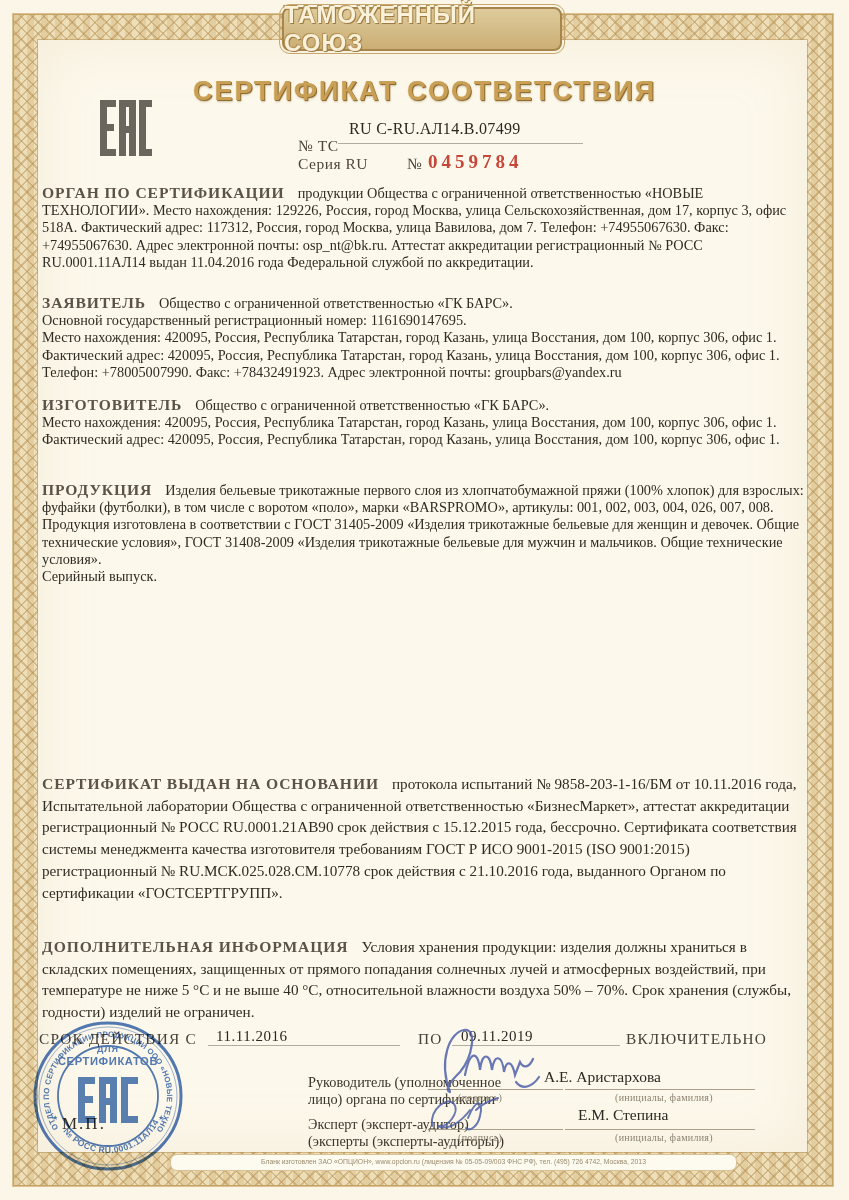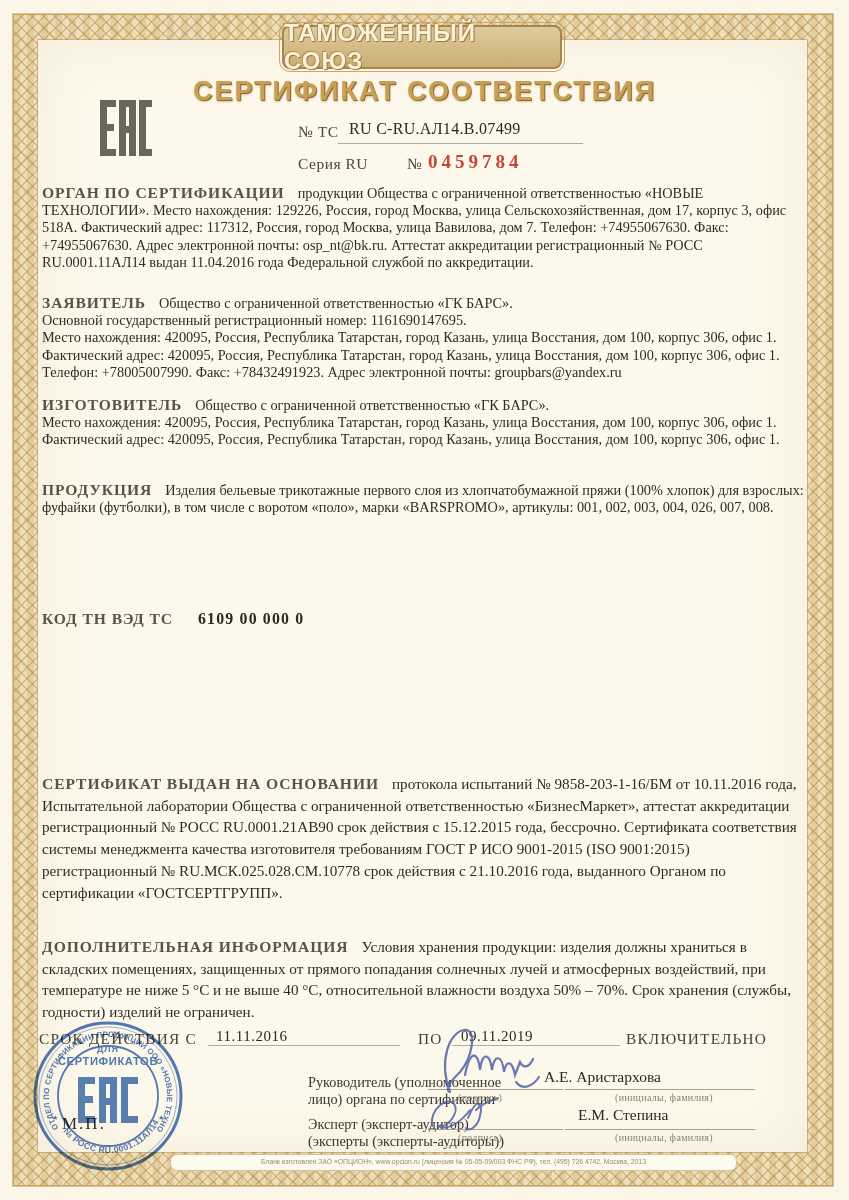--- a/index.html
+++ b/index.html
@@ -19,21 +19,21 @@
       #ead9b0;
     box-shadow:inset 0 0 0 1px #c6a468, 0 0 0 1px #d9c190;
   }
   .inner{
     position:absolute;top:40px;left:38px;right:42px;bottom:48px;
     background:#fcf8eb;
     box-shadow:0 0 0 1px rgba(180,145,85,.55), inset 0 0 60px rgba(214,190,140,.18);
   }
   
   .banner{
-    position:absolute;top:25px;left:282px;width:276px;height:40px;
+    position:absolute;top:7px;left:282px;width:276px;height:40px;
     background:linear-gradient(#decb9b,#cbae74);
     border:2px solid #a8854a;border-radius:8px;
     outline:1px solid #c7a76b;outline-offset:2px;
     display:flex;align-items:center;justify-content:center;
     font-family:"Liberation Sans","DejaVu Sans",sans-serif;
     font-weight:700;font-size:24px;letter-spacing:1px;color:#f9f1da;
     text-shadow:1px 1px 0 #9c7a40,-1px -1px 0 #b59154,0 0 2px rgba(140,105,50,.6);
     z-index:4;
   }
   .cert-title{
@@ -102,21 +102,21 @@
       <rect x="19" y="0" width="17" height="7"></rect>
         <rect x="19" y="26" width="17" height="7"></rect>
       <rect x="39" y="0" width="7" height="56"></rect>
         <rect x="39" y="0" width="13" height="7"></rect>
       <rect x="39" y="49" width="13" height="7"></rect>
     </g>
   </svg>
 
   <div class="cert-title">СЕРТИФИКАТ СООТВЕТСТВИЯ</div>
 
-  <span class="hdr-label" style="left:298px;top:123px">№ ТС</span>
+  <span class="hdr-label" style="left:298px;top:137px">№ ТС</span>
   <span class="hdr-value" style="left:349px;top:120px">RU C-RU.АЛ14.В.07499</span>
   <span class="u-line" style="left:338px;top:143px;width:245px"></span>
 
   <span class="hdr-label" style="left:298px;top:155px">Серия RU</span>
   <span class="hdr-label" style="left:407px;top:155px">№</span>
   <span class="serial" style="left:428px;top:151px">0459784</span>
 
   <div class="section" style="top:184px">
     <span class="sec-label">ОРГАН ПО СЕРТИФИКАЦИИ</span><span class="sec-intro">продукции Общества с ограниченной ответственностью «НОВЫЕ ТЕХНОЛОГИИ». Место нахождения: 129226, Россия, город Москва, улица Сельскохозяйственная, дом 17, корпус 3, офис 518А. Фактический адрес: 117312, Россия, город Москва, улица Вавилова, дом 7. Телефон: +74955067630. Факс: +74955067630. Адрес электронной почты: osp_nt@bk.ru. Аттестат аккредитации регистрационный № РОСС RU.0001.11АЛ14 выдан 11.04.2016 года Федеральной службой по аккредитации.</span>
     <div class="sec-body"></div>
@@ -131,25 +131,24 @@
   </div>
 
   <div class="section" style="top:396px">
     <span class="sec-label">ИЗГОТОВИТЕЛЬ</span><span class="sec-intro">Общество с ограниченной ответственностью «ГК БАРС».</span>
     <div class="sec-body">Место нахождения: 420095, Россия, Республика Татарстан, город Казань, улица Восстания, дом 100, корпус 306, офис 1.
 Фактический адрес: 420095, Россия, Республика Татарстан, город Казань, улица Восстания, дом 100, корпус 306, офис 1.</div>
   </div>
 
   <div class="section" style="top:481px">
     <span class="sec-label">ПРОДУКЦИЯ</span><span class="sec-intro">Изделия бельевые трикотажные первого слоя из хлопчатобумажной пряжи (100% хлопок) для взрослых: фуфайки (футболки), в том числе с воротом «поло», марки «BARSPROMO», артикулы: 001, 002, 003, 004, 026, 007, 008.</span>
-  </div>
-
-  <div class="section" style="top:610px">
-    <span class="sec-label">КОД ТН ВЭД ТС</span><span class="sec-intro intro-code">6109 00 000 0</span>
-  </div>
+    <div class="sec-body">Продукция изготовлена в соответствии с ГОСТ 31405-2009 «Изделия трикотажные бельевые для женщин и девочек. Общие технические условия», ГОСТ 31408-2009 «Изделия трикотажные бельевые для мужчин и мальчиков. Общие технические условия».
+Серийный выпуск.</div>
+  </div>
+
 
 
   <div class="section wide" style="top:773px">
     <span class="sec-label">СЕРТИФИКАТ ВЫДАН НА ОСНОВАНИИ</span><span class="sec-intro">протокола испытаний № 9858-203-1-16/БМ от 10.11.2016 года, Испытательной лаборатории Общества с ограниченной ответственностью «БизнесМаркет», аттестат аккредитации регистрационный № РОСС RU.0001.21АВ90 срок действия с 15.12.2015 года, бессрочно. Сертификата соответствия системы менеджмента качества изготовителя требованиям ГОСТ Р ИСО 9001-2015 (ISO 9001:2015) регистрационный № RU.МСК.025.028.СМ.10778 срок действия с 21.10.2016 года, выданного Органом по сертификации «ГОСТСЕРТГРУПП».</span>
   </div>
 
   <div class="section wide" style="top:936px">
     <span class="sec-label">ДОПОЛНИТЕЛЬНАЯ ИНФОРМАЦИЯ</span><span class="sec-intro">Условия хранения продукции: изделия должны храниться в складских помещениях, защищенных от прямого попадания солнечных лучей и атмосферных воздействий, при температуре не ниже 5 °С и не выше 40 °С, относительной влажности воздуха 50% – 70%. Срок хранения (службы, годности) изделий не ограничен.</span>
   </div>
 

